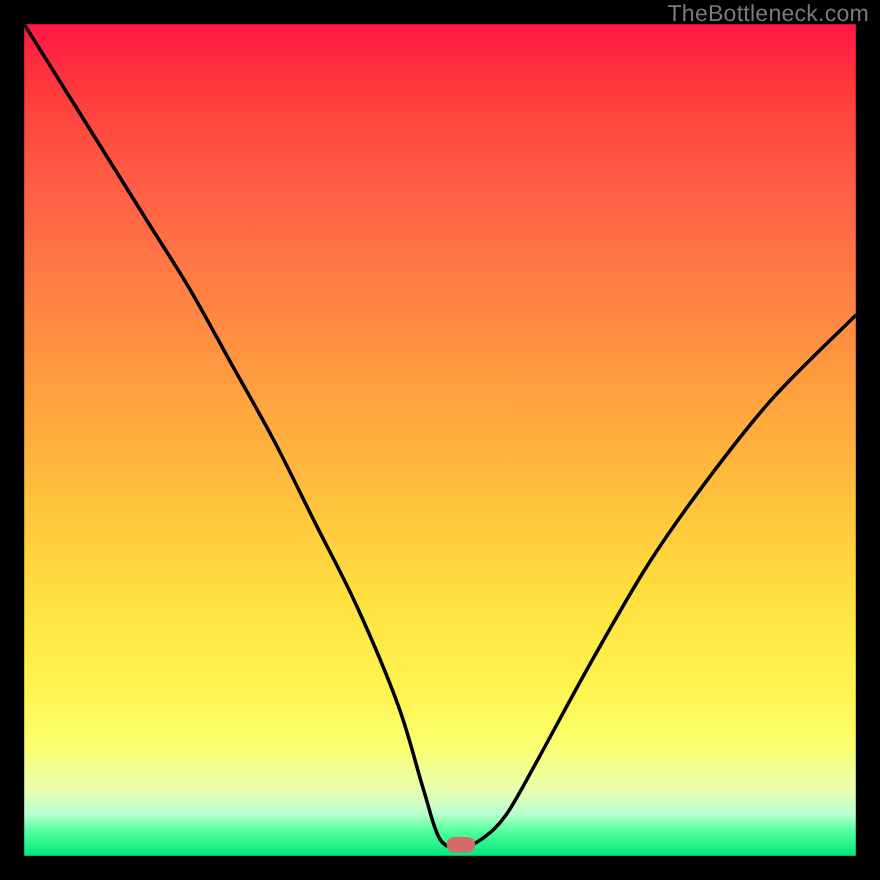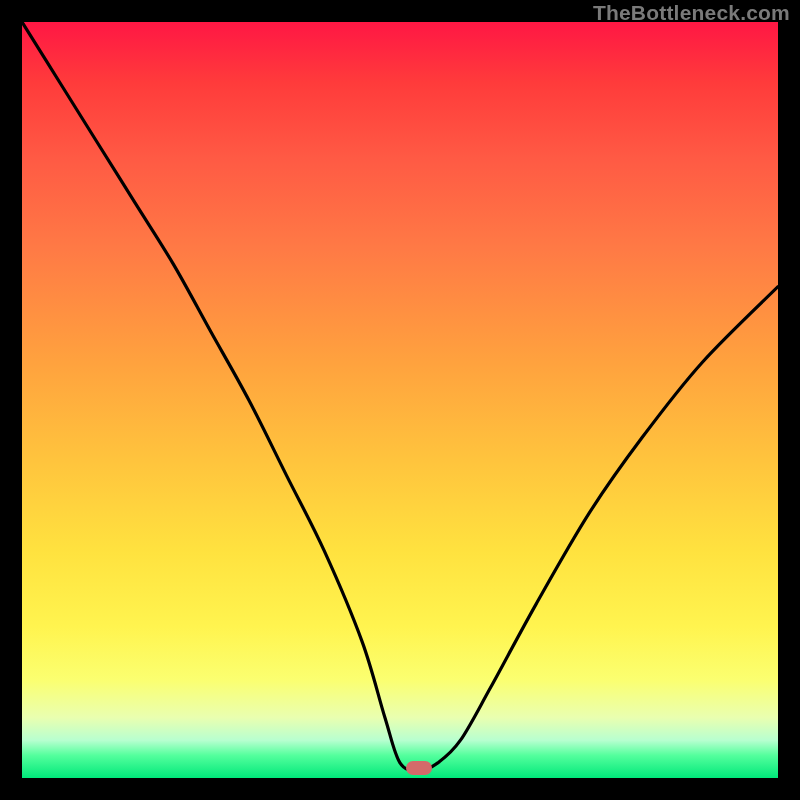--- a/index.html
+++ b/index.html
@@ -58,21 +58,21 @@
     background: #d46a6a;
     transform: translate(-50%, -50%);
   }
   .watermark {
     position: absolute;
     top: 1px;
     right: 10px;
     font-size: 21px;
     color: #7a7a7a;
     letter-spacing: 0.2px;
-    font-weight: 700;
+    font-weight: 400;
   }
 </style>
 </head>
 <body>
 
 <div class="frame">
   <div class="plot">
     <svg class="curve" viewBox="0 0 756 756" preserveAspectRatio="none">
       <path id="curve-path" fill="none" stroke="#000" stroke-width="3.2" stroke-linecap="round" stroke-linejoin="round" d="M 0.0 0.0 C 6.3 10.1, 25.2 40.3, 37.8 60.5 C 50.4 80.6, 63.0 100.8, 75.6 121.0 C 88.2 141.1, 100.8 161.3, 113.4 181.4 C 126.0 201.6, 138.6 220.5, 151.2 241.9 C 163.8 263.3, 176.4 287.3, 189.0 310.0 C 201.6 332.6, 214.2 354.1, 226.8 378.0 C 239.4 401.9, 252.0 428.4, 264.6 453.6 C 277.2 478.8, 289.8 501.5, 302.4 529.2 C 315.0 556.9, 330.1 592.2, 340.2 619.9 C 350.3 647.6, 356.6 675.4, 362.9 695.5 C 369.2 715.7, 372.3 732.1, 378.0 740.9 C 383.7 749.7, 390.6 748.4, 396.9 748.4 C 403.2 748.4, 408.9 745.9, 415.8 740.9 C 422.7 735.8, 429.7 730.8, 438.5 718.2 C 447.3 705.6, 456.1 688.0, 468.7 665.3 C 481.3 642.6, 497.7 611.1, 514.1 582.1 C 530.5 553.1, 549.4 519.1, 567.0 491.4 C 584.6 463.7, 601.0 441.0, 619.9 415.8 C 638.8 390.6, 657.7 365.4, 680.4 340.2 C 703.1 315.0, 743.4 277.2, 756.0 264.6"></path>
     </svg>

